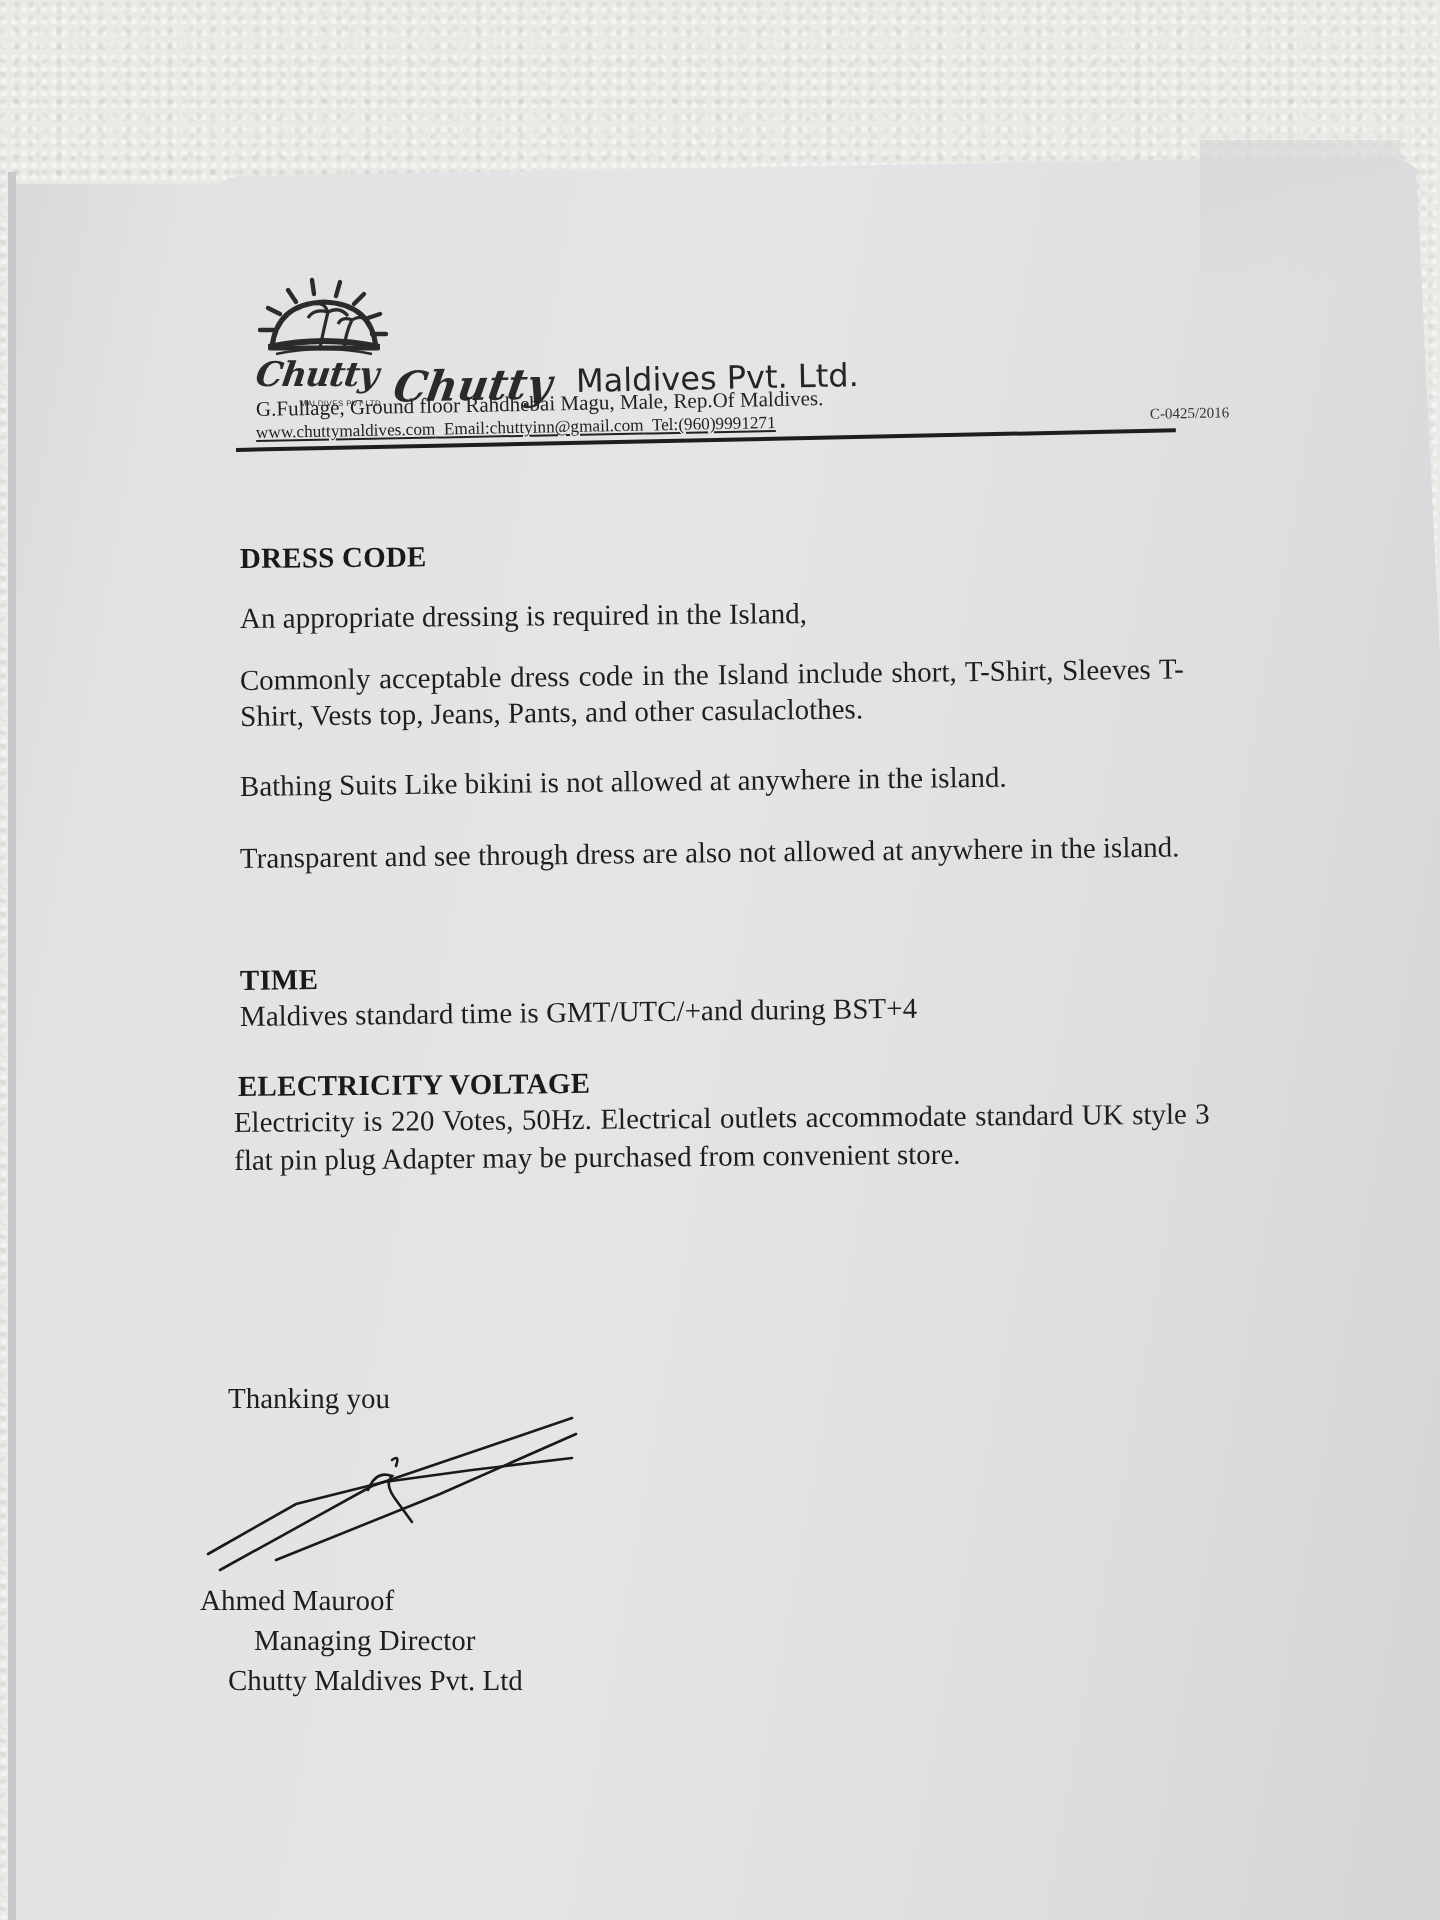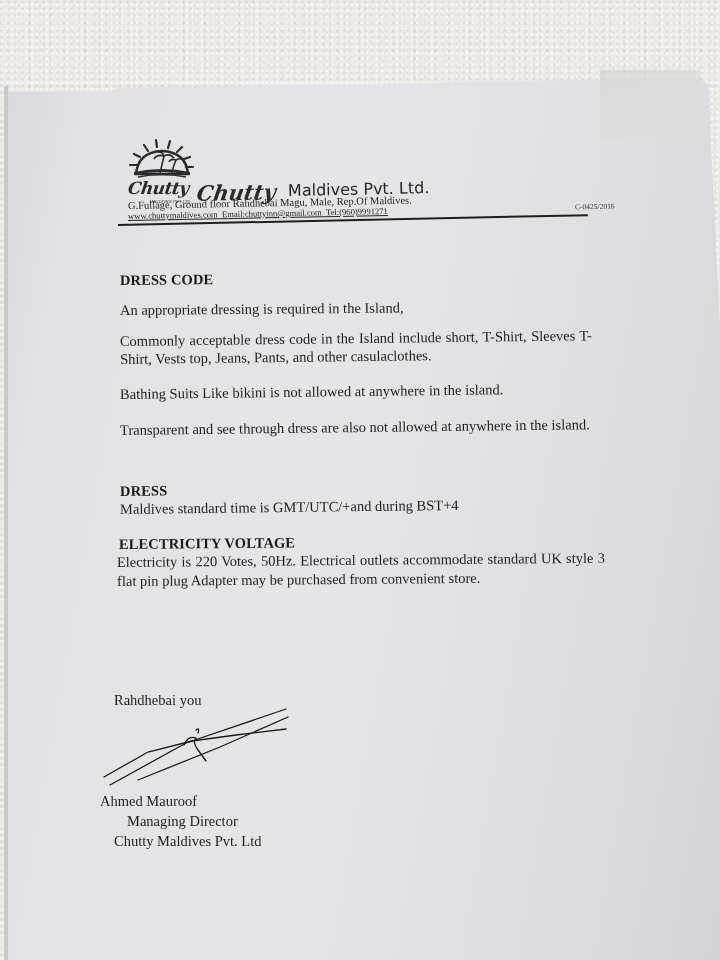--- a/index.html
+++ b/index.html
@@ -131,27 +131,27 @@
 
   <div class="ref-number">C-0425/2016</div>
   <div class="header-rule"></div>
 
   <div class="heading tilt-b" style="left:120px; top:272px;">DRESS CODE</div>
   <div class="para tilt-b" style="left:120px; top:301px; width:480px;">An appropriate dressing is required in the Island,</div>
   <div class="para justified tilt-a" style="left:120px; top:332px; width:472px;">Commonly acceptable dress code in the Island include short, T-Shirt, Sleeves T-Shirt, Vests top, Jeans, Pants, and other casulaclothes.</div>
   <div class="para tilt-a" style="left:120px; top:385px; width:480px;">Bathing Suits Like bikini is not allowed at anywhere in the island.</div>
   <div class="para tilt-a" style="left:120px; top:421px; width:478px;">Transparent and see through dress are also not allowed at anywhere in the island.</div>
 
-  <div class="heading tilt-a" style="left:120px; top:483px;">DRESS</div>
+  <div class="heading tilt-a" style="left:120px; top:483px;">TIME</div>
   <div class="para tilt-a" style="left:120px; top:500px; width:480px;">Maldives standard time is GMT/UTC/+and during BST+4</div>
 
   <div class="heading tilt-b" style="left:119px; top:536px;">ELECTRICITY VOLTAGE</div>
   <div class="para justified tilt-b" style="left:117px; top:553px; width:488px; line-height:19px;">Electricity is 220 Votes, 50Hz. Electrical outlets accommodate standard UK style 3 flat pin plug Adapter may be purchased from convenient store.</div>
 
-  <div class="para" style="left:114px; top:691px;">Rahdhebai you</div>
+  <div class="para" style="left:114px; top:691px;">Thanking you</div>
 
   <svg class="signature" viewBox="0 0 200 85">
     <g stroke="#1a1a1a" stroke-width="1.3" fill="none" stroke-linecap="round">
       <path d="M4 72 L48 47 L92 36 L136 30 L186 24"></path>
       <path d="M10 80 L86 38 L186 4"></path>
       <path d="M38 75 L120 42 L188 12"></path>
       <path d="M84 40 Q88 30 96 33 Q92 37 98 45 L106 56"></path>
       <path d="M96 25 Q100 22 98 28"></path>
     </g>
   </svg>

